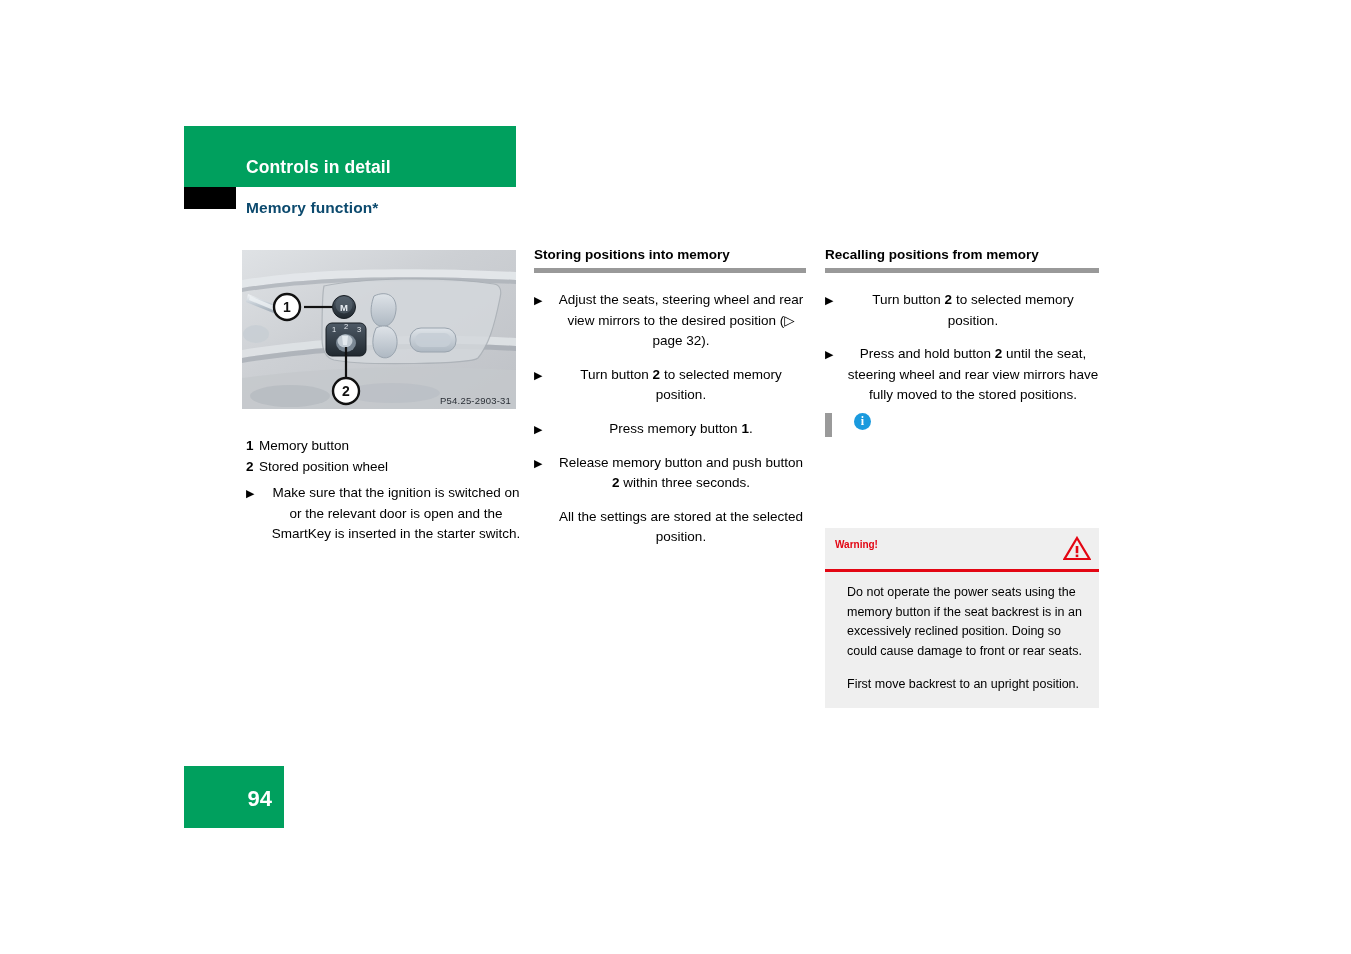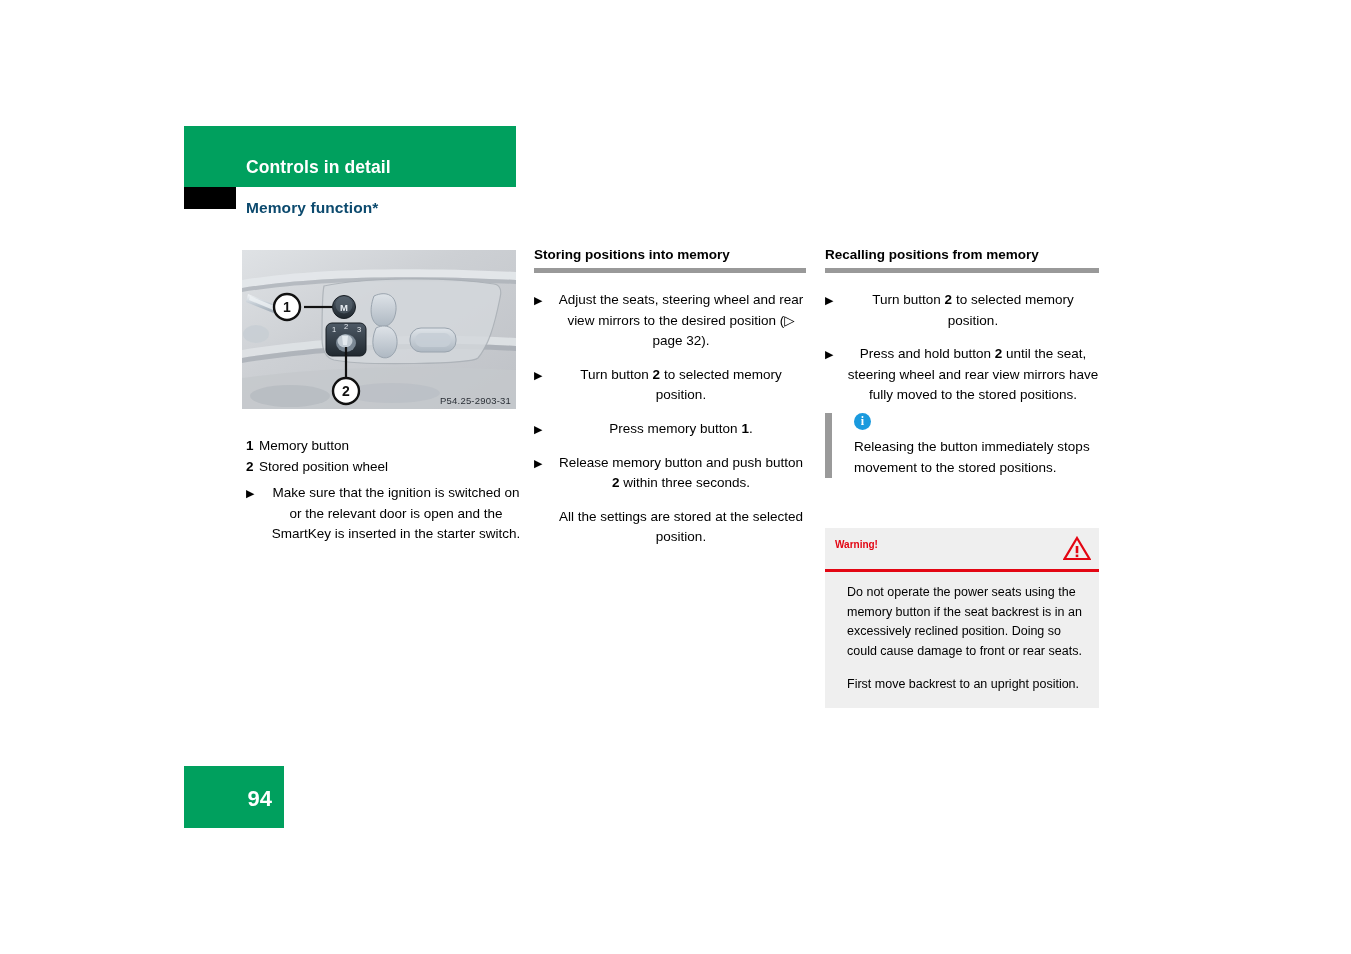--- a/index.html
+++ b/index.html
@@ -376,21 +376,20 @@
         <span class="bullet-mark">▶</span>
         <span class="bullet-text"><span>Press and hold button </span><b class="inl">2</b><span> until the seat, steering wheel and rear view mirrors have fully moved to the stored positions.</span></span>
       </div>
     </div>
 </div>
 
 <div id="info-note">
   <div id="info-bar"></div>
   <div id="info-body">
     <div class="info-icon">i</div>
-    <div id="info-text">Releasing the button immediately stops movement to the stored positions.</div>
   </div>
 </div>
 
 <div id="warning-box">
   <div id="warning-head">
     <div id="warning-label">Warning!</div>
     <div id="warning-icon">
       <svg width="28" height="25" viewBox="0 0 28 25">
         <path d="M14 2 L26.5 23 L1.5 23 Z" fill="none" stroke="#e30613" stroke-width="2.2" stroke-linejoin="miter"></path>
         <rect x="12.7" y="10" width="2.6" height="7.2" fill="#e30613"></rect>

